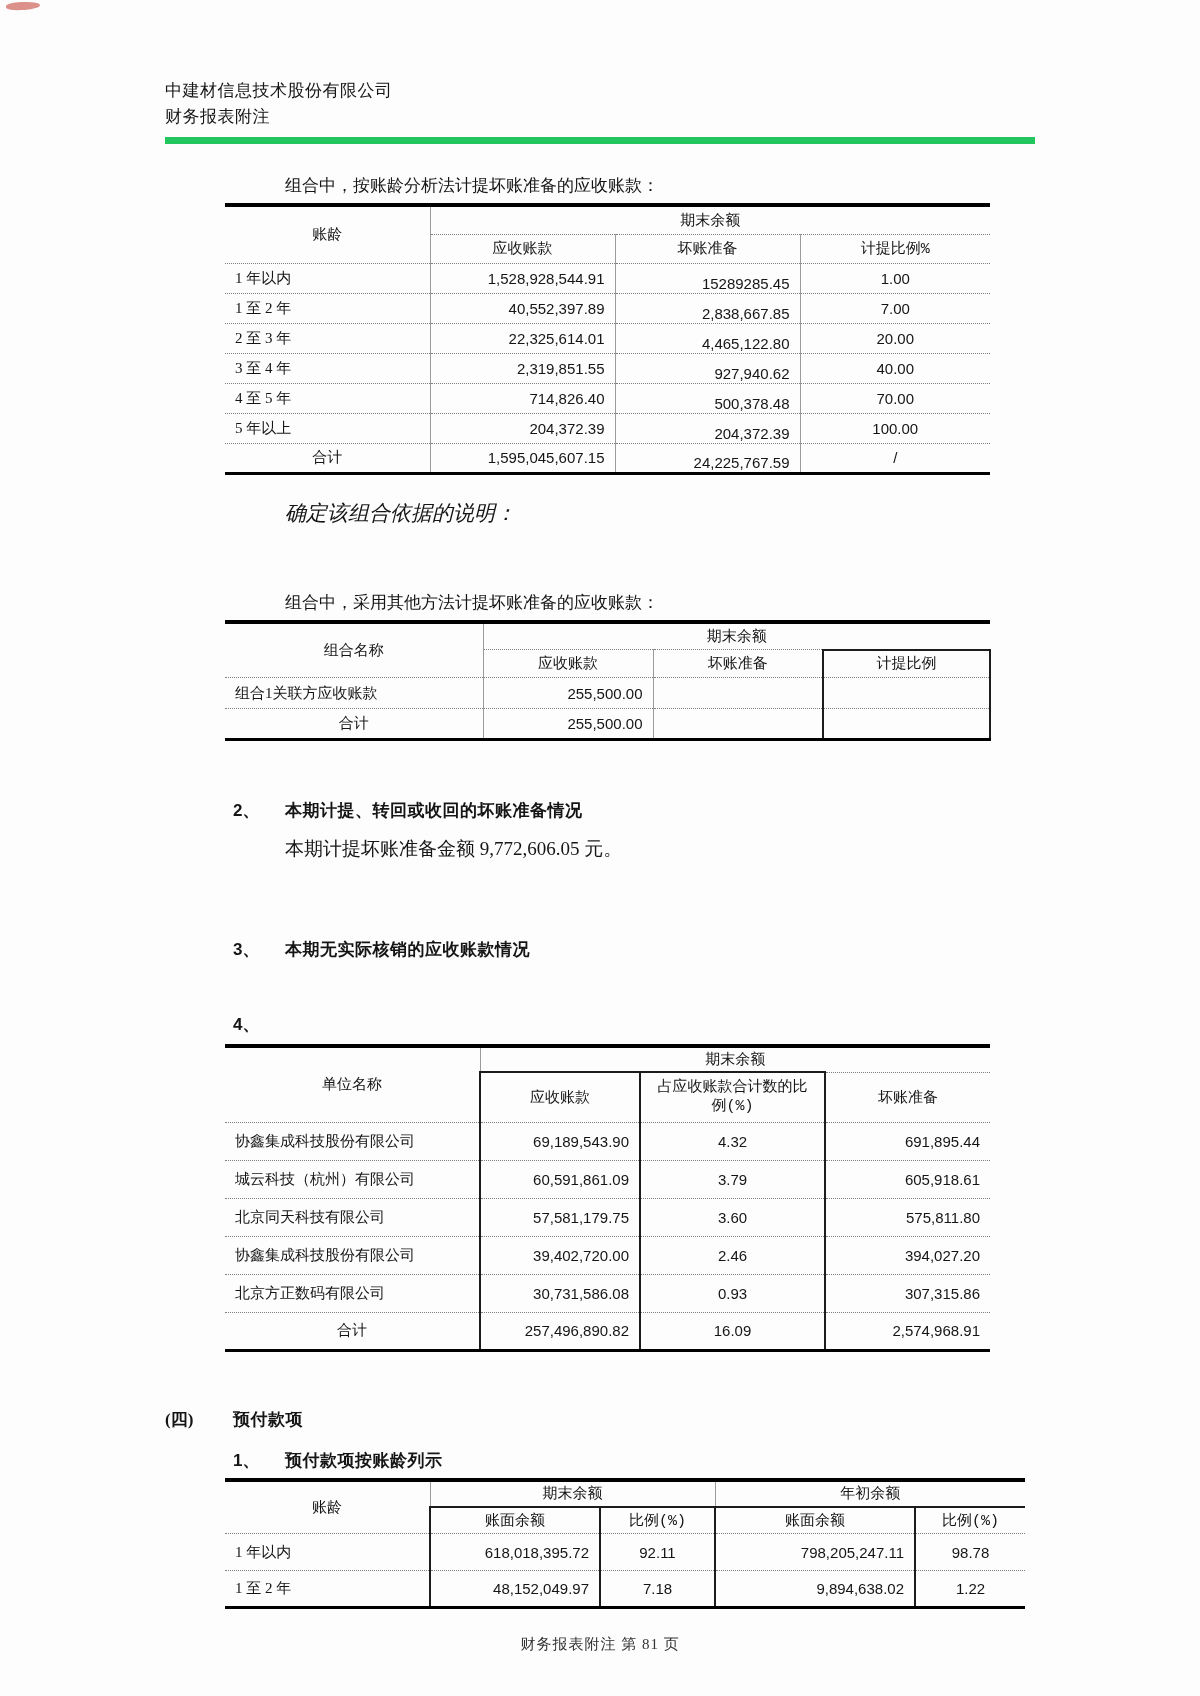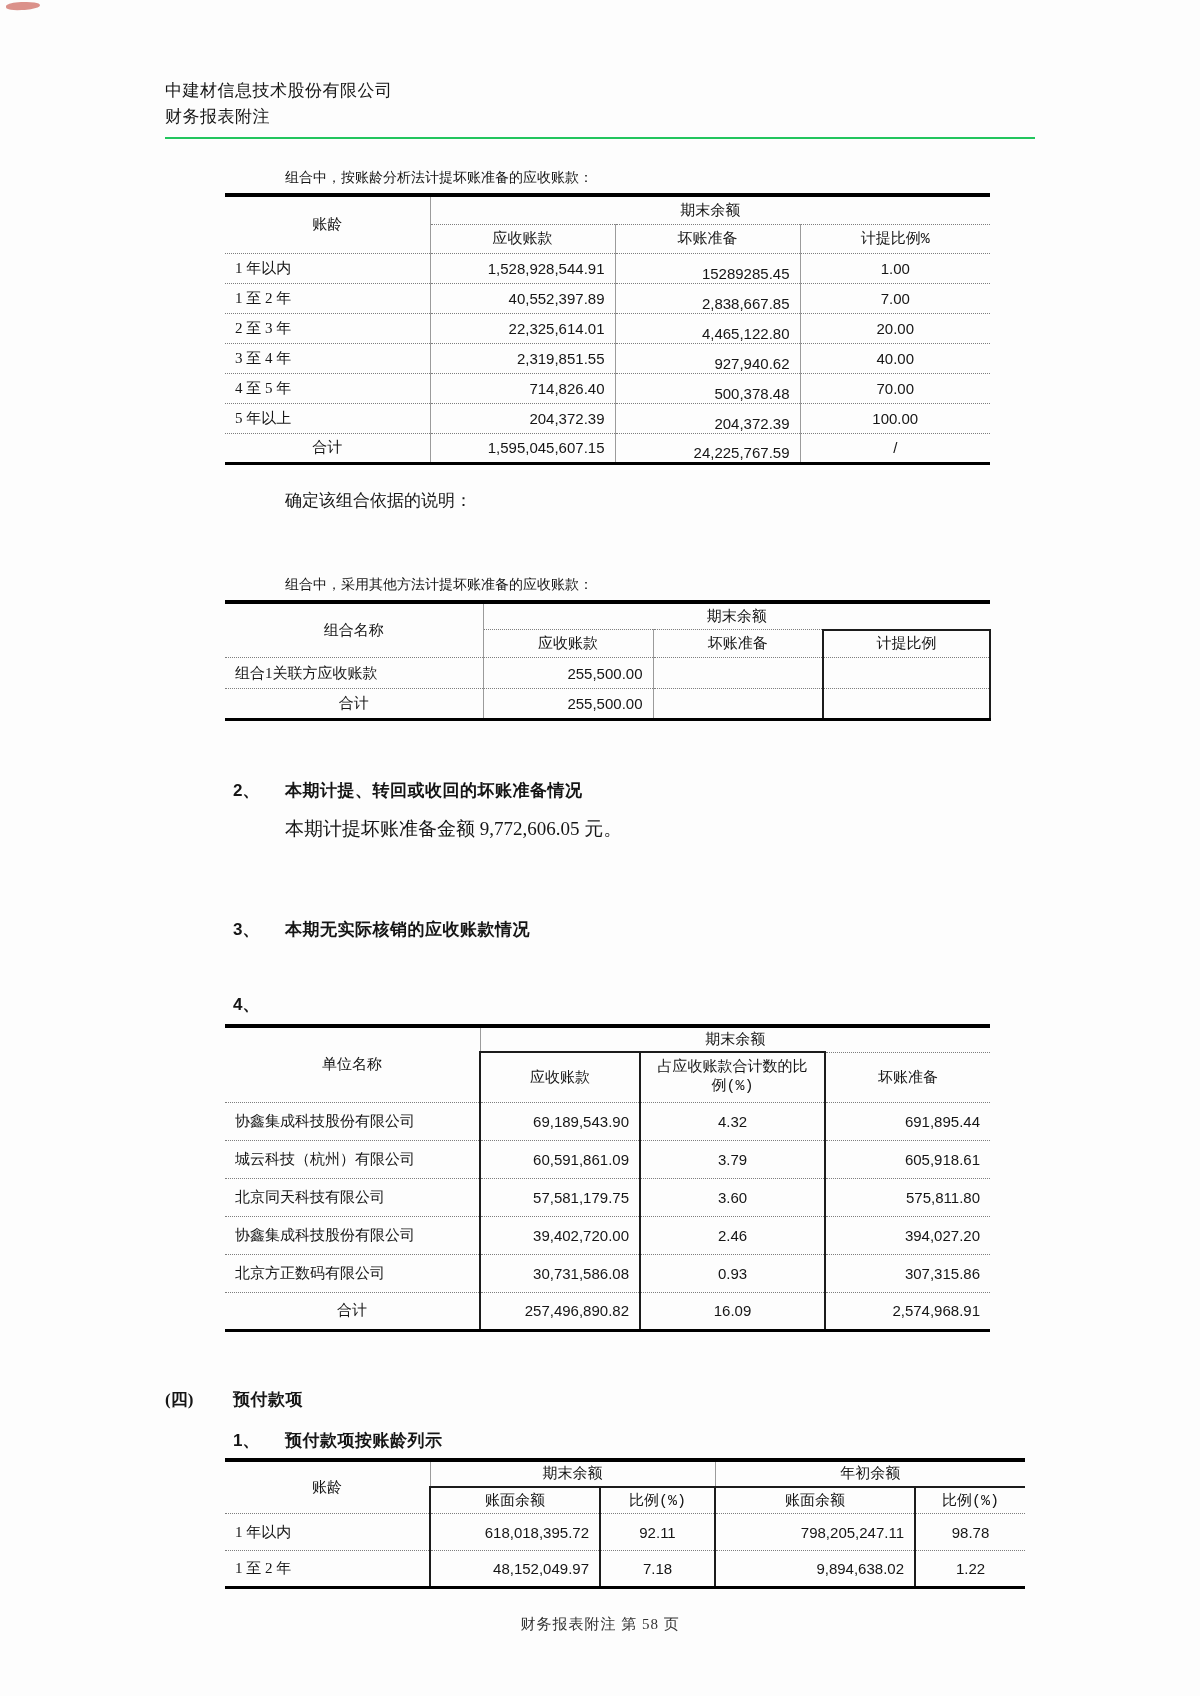--- a/index.html
+++ b/index.html
@@ -14,25 +14,25 @@
     padding:78px 165px 0 165px;
     overflow:hidden;
   }
   .scan-mark {
     position:absolute; left:6px; top:2px;
     width:34px; height:8px;
     background:#c0392b; opacity:.55;
     border-radius:40% 60% 50% 50%;
     transform:rotate(-4deg);
   }
-  .doc-header { font-size:17px; line-height:1.5; padding-bottom:8px; border-bottom:2px solid #22c55e; }
+  .doc-header { font-size:17px; line-height:1.5; padding-bottom:8px; border-bottom:7px solid #22c55e; }
   .doc-header div { letter-spacing:.5px; }
 
-  .tbl-title { font-size:14px; margin:30px 0 0 120px; }
-  .note-line  { font-size:17px; margin:24px 0 4px 120px; }
+  .tbl-title { font-size:17px; margin:30px 0 0 120px; }
+  .note-line  { font-size:21px; margin:24px 0 4px 120px;font-style:italic; }
 
   table.fin {
     border-collapse:collapse; table-layout:fixed;
     margin-left:60px; margin-top:6px;
     border-top:4px solid #000; border-bottom:3px solid #000;
     font-size:15px;
   }
   .fin th, .fin td {
     box-sizing:border-box; padding:0 10px;
     font-weight:normal; white-space:nowrap; overflow:hidden;
@@ -294,14 +294,14 @@
     <tr>
       <td class="first lbl">1 至 2 年</td>
       <td class="num hv">48,152,049.97</td>
       <td class="ctr sans hv">7.18</td>
       <td class="num hv">9,894,638.02</td>
       <td class="ctr sans hv">1.22</td>
     </tr>
   </tbody>
     </table>
 
-  <div class="doc-footer">财务报表附注 第 58 页</div>
+  <div class="doc-footer">财务报表附注 第 81 页</div>
 </div>
 
 </body></html>

